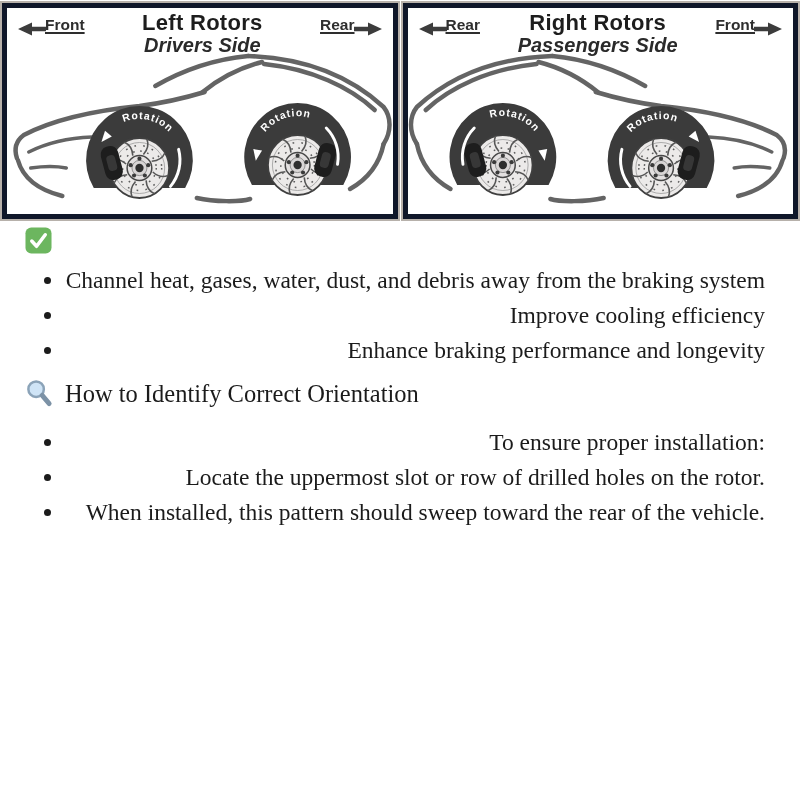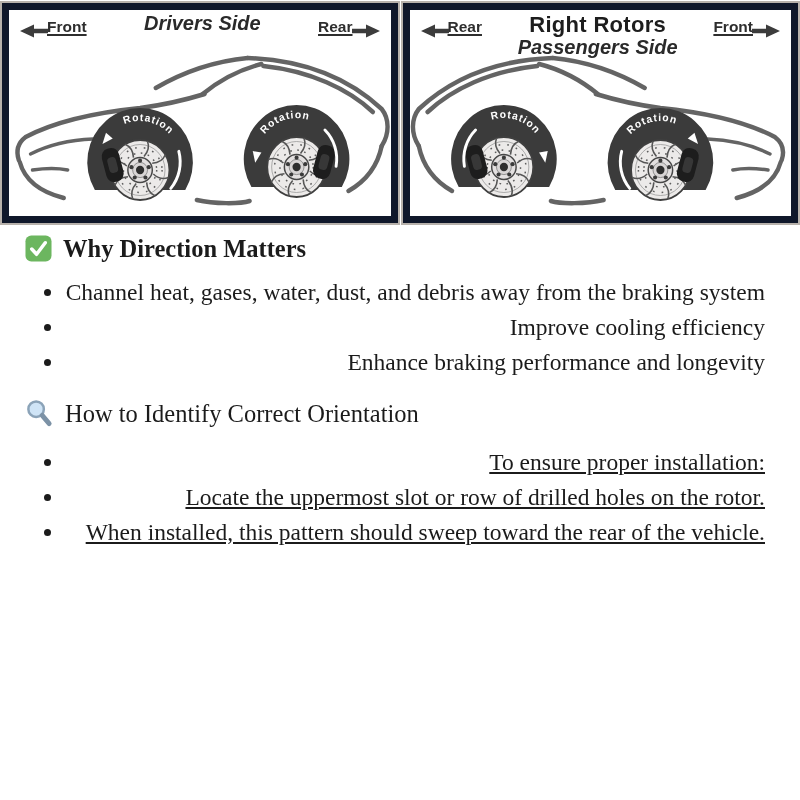--- a/index.html
+++ b/index.html
@@ -5,21 +5,21 @@
   html,body { margin:0; padding:0; }
   body {
     width:800px; height:800px; background:#ffffff; overflow:hidden;
     font-family:"Liberation Serif", serif; color:#1b1b1b;
     -webkit-font-smoothing:antialiased;
   }
   
   .diagram { display:flex; gap:5px; margin:3px 2px 0 2px; }
   .panel {
     position:relative; flex:1; height:206px; margin:0; background:#fff;
-    border:7px solid #0f172a; box-shadow:0 0 0 2px #b7b1ab;
+    border:5px solid #0f172a; box-shadow:0 0 0 2px #b7b1ab;
   }
   .car-svg { position:absolute; inset:0; width:100%; height:100%; z-index:1; }
   .panel-header {
     position:absolute; top:3px; left:0; right:0; z-index:2;
     display:flex; justify-content:space-between; align-items:flex-start;
     padding:0 10px; font-family:"Liberation Sans", sans-serif;
   }
   .dir-label { display:inline-flex; align-items:center; gap:1px; margin-top:5px; }
   .dir-text {
     font-weight:bold; font-size:15.5px; color:#2e2e2e;
@@ -31,26 +31,26 @@
   .panel-titles { text-align:center; line-height:1.08; }
   .panel-title { font-size:22px; font-weight:bold; color:#1d1d1d; letter-spacing:0.3px; }
   .panel-subtitle { font-size:20px; font-weight:bold; font-style:italic; color:#2a2a2a; }
   
   .article { padding:0 25px; font-size:23.5px; line-height:35px; }
   .intro { margin:21px 0 0 0; max-width:742px; }
   .sec-heading {
     display:flex; align-items:center; gap:11px;
     font-size:24.5px; font-weight:bold; line-height:35px; margin:8px 0 0 0;
   }
-  .sec-heading.light { font-weight:normal; margin-top:16px; }
+  .sec-heading.light { font-weight:normal; margin-top:8px; }
   .icon-check { width:27px; height:27px; flex:0 0 auto; }
   .icon-mag { width:29px; height:29px; flex:0 0 auto; }
   .lead { margin:14px 0 0 0; }
   ul { margin:9px 0 0 0; padding-left:40px; max-width:700px; }
-  ul.second { margin-top:14px;text-decoration:underline; }
+  ul.second { margin-top:14px; }
   li { line-height:35px;text-align:right; }
 </style>
 </head>
 <body>
 
 <svg width="0" height="0" style="position:absolute" aria-hidden="true">
   <defs>
     <g id="rotor">
       <circle r="30" fill="#eceae9" stroke="#3f3f3f" stroke-width="1.8"></circle>
       <circle r="25.5" fill="none" stroke="#9a9a9a" stroke-width="0.8"></circle>
@@ -108,20 +108,21 @@
 
   <figure class="panel">
     <div class="panel-header">
       <span class="dir-label">
         <svg class="arrow-svg tuck-l" viewBox="0 0 30 15">
             <polygon points="0,7.5 15,0.5 15,5 30,5 30,10 15,10 15,14.5" fill="#3c3c3c"></polygon>
           </svg>
         <span class="dir-text">Front</span>
       </span>
       <div class="panel-titles">
+        <div class="panel-title">Left Rotors</div>
         <div class="panel-subtitle">Drivers Side</div>
       </div>
       <span class="dir-label">
         <span class="dir-text">Rear</span>
         <svg class="arrow-svg tuck-r" viewBox="0 0 30 15">
             <polygon points="30,7.5 15,0.5 15,5 0,5 0,10 15,10 15,14.5" fill="#3c3c3c"></polygon>
           </svg>
       </span>
     </div>
     <svg class="car-svg" viewBox="0 0 390 206" preserveAspectRatio="none">
@@ -190,21 +191,20 @@
   </figure>
 </div>
 
 <main class="article">
 
   <h2 class="sec-heading">
     <svg class="icon-check" viewBox="0 0 28 28">
       <rect x="0.5" y="0.5" width="27" height="27" rx="6" fill="#6cb65f"></rect>
       <polyline points="7,14.5 12,20 21,8" fill="none" stroke="#ffffff" stroke-width="3.6" stroke-linecap="round" stroke-linejoin="round"></polyline>
     </svg>
-    <span>Why Direction Matters</span>
   </h2>
 
 
   <ul>
     <li>Channel heat, gases, water, dust, and debris away from the braking system</li>
     <li>Improve cooling efficiency</li>
     <li>Enhance braking performance and longevity</li>
   </ul>
 
   <h2 class="sec-heading light">

